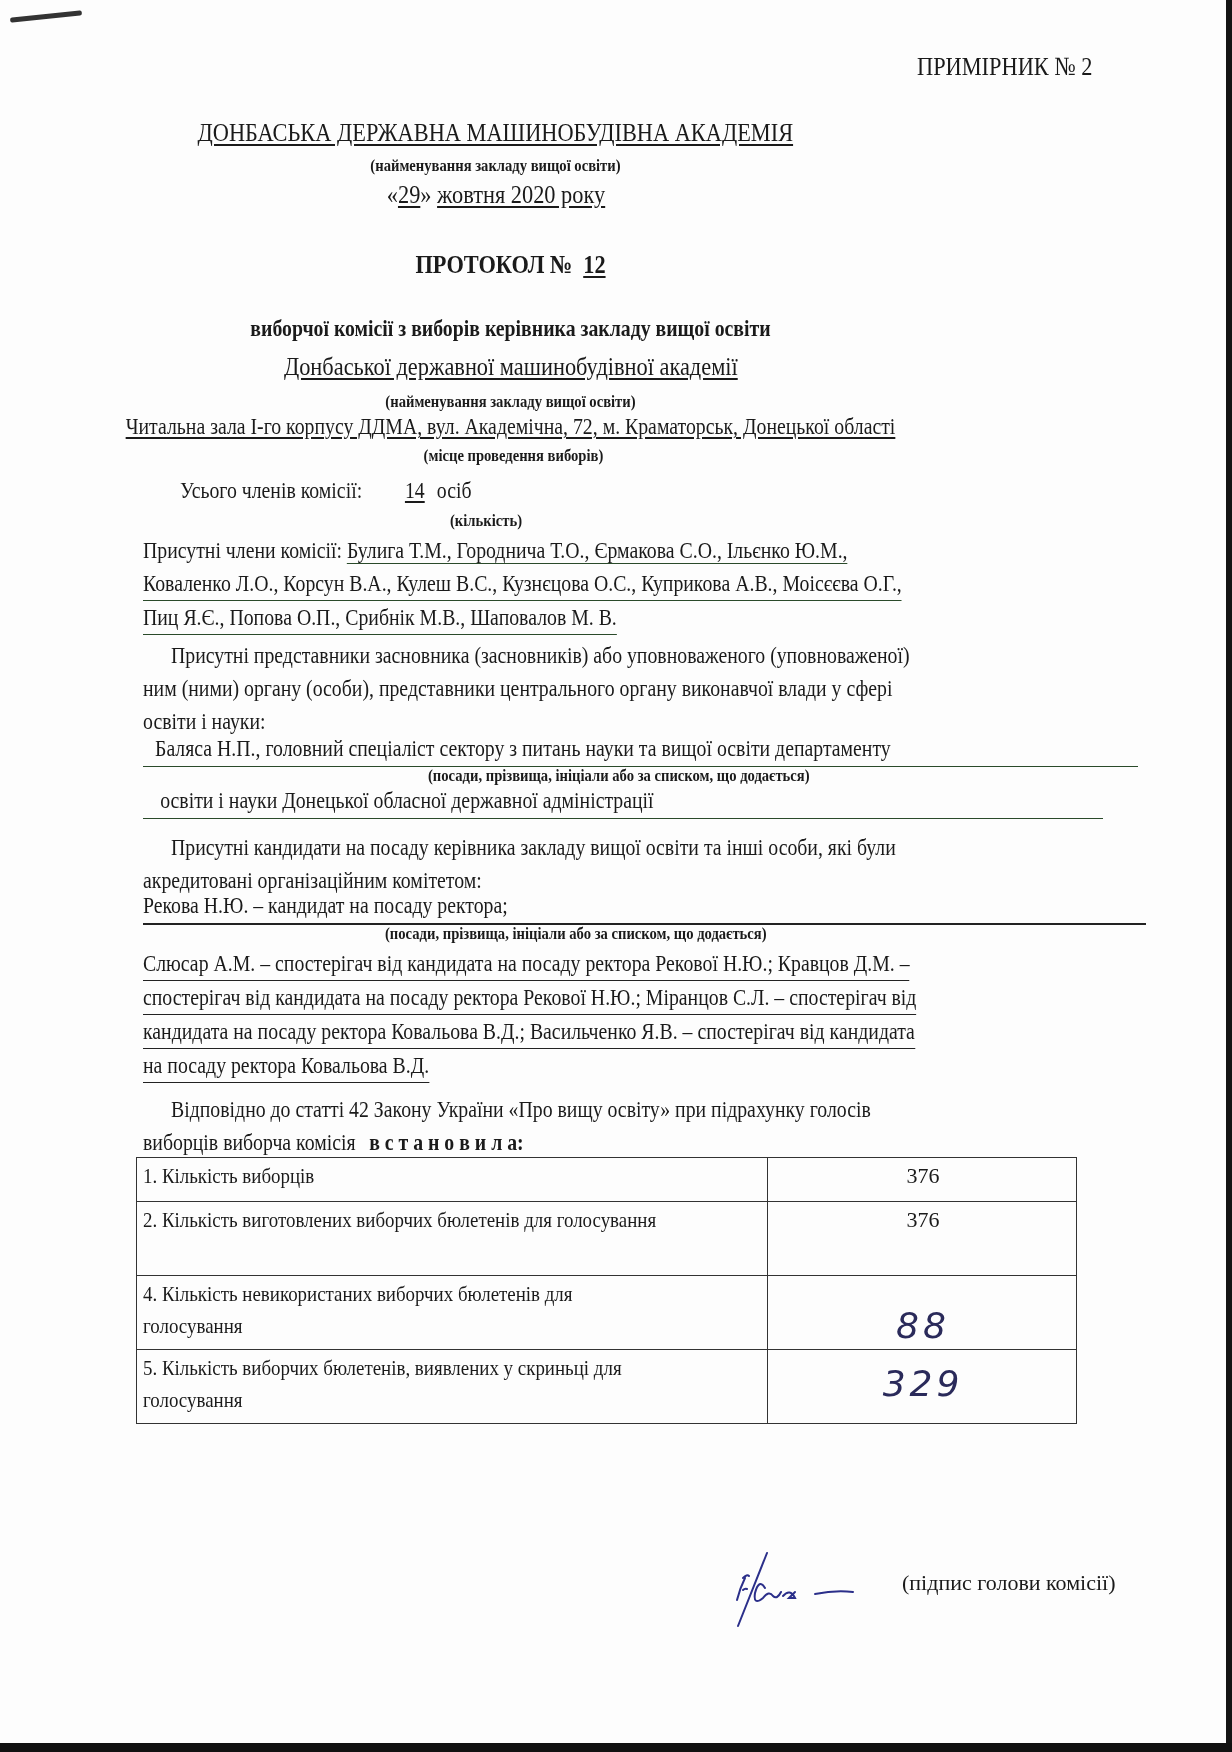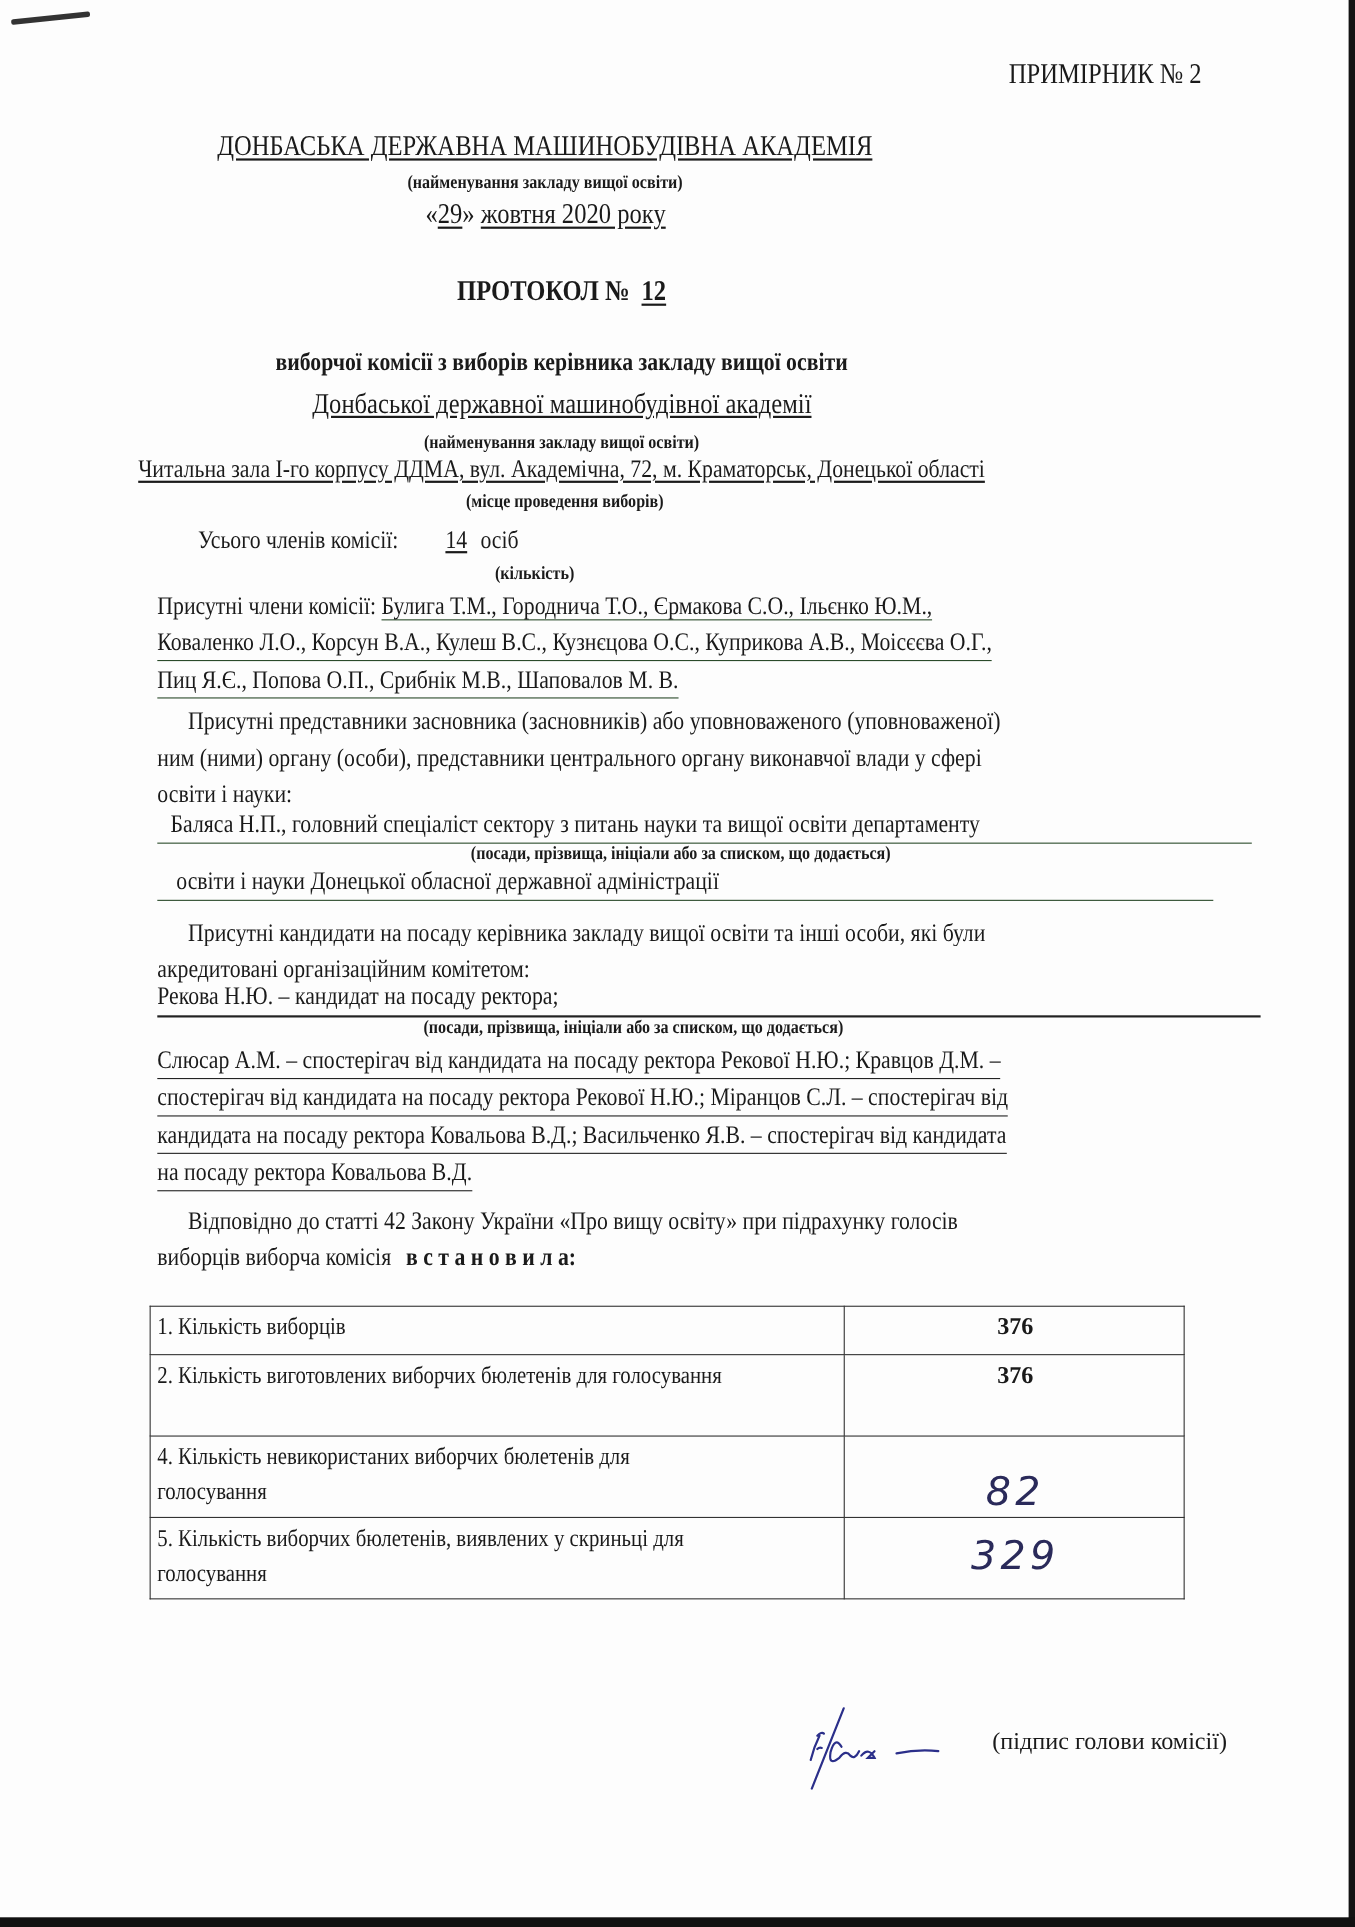--- a/index.html
+++ b/index.html
@@ -20,26 +20,26 @@
   .condl { display:inline-block; transform:scaleX(0.86); transform-origin:left; }
   .big { font-size:26px; }
   .main { font-size:23px; }
   .small { font-size:17px;font-weight:bold; }
   .bold { font-weight:bold; }
   .para { position:absolute; left:143px; width:1005px; font-size:23px; line-height:33px; text-align:justify; }
   .para .line { display:block; white-space:nowrap; }
   .ul-line { border-bottom:1.5px solid #2a4a2a; }
   .ul-dark { border-bottom:1.5px solid #222; }
   table.results {
-    position:absolute; left:136px; top:1187px; width:941px; border-collapse:collapse;
+    position:absolute; left:136px; top:1157px; width:941px; border-collapse:collapse;
     font-size:22px;
   }
   table.results td { border:1.5px solid #333; vertical-align:top; padding:2px 4px 2px 6px; line-height:32px; }
   table.results td.val { width:330px; text-align:center; }
-  .printed { font-weight:bold; }
+  .printed { font-weight:normal; }
   .hand { font-family:"DejaVu Sans", sans-serif; font-style:italic; font-size:36px; color:#2a2a5a;
     font-weight:300; letter-spacing:4px; }
   .sig { position:absolute; left:735px; top:1548px; }
   .sig-label { position:absolute; left:902px; top:1570px; font-size:22px; }
 </style>
 </head>
 <body>
 
 <div class="corner-mark"></div>
 <div class="right-edge"></div>
@@ -154,21 +154,21 @@
   <tr style="height:74px;">
     <td>
           <span class="condl" style="white-space:normal; display:block; width:620px;">2. Кількість виготовлених виборчих бюлетенів для голосування</span>
         </td>
     <td class="val printed">376</td>
   </tr>
   <tr style="height:74px;">
     <td>
           <span class="condl" style="white-space:normal; display:block; width:620px;">4. Кількість невикористаних виборчих бюлетенів для голосування</span>
         </td>
-    <td class="val" style="vertical-align:bottom;"><span class="hand">82</span></td>
+    <td class="val" style="vertical-align:bottom;"><span class="hand">88</span></td>
   </tr>
   <tr style="height:74px;">
     <td>
           <span class="condl" style="white-space:normal; display:block; width:620px;">5. Кількість виборчих бюлетенів, виявлених у скриньці для голосування</span>
         </td>
     <td class="val" style="vertical-align:middle;"><span class="hand">329</span></td>
   </tr>
 </tbody>
   </table>
 

